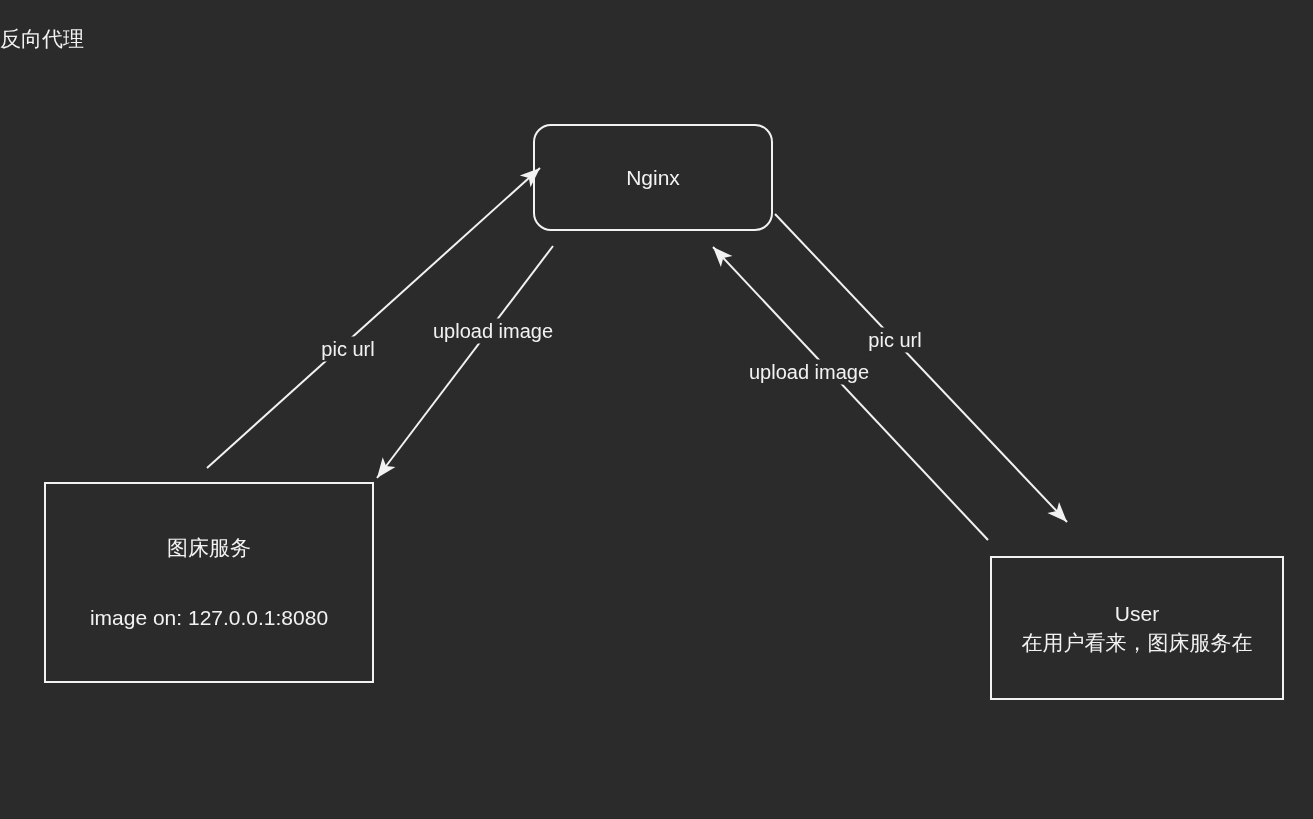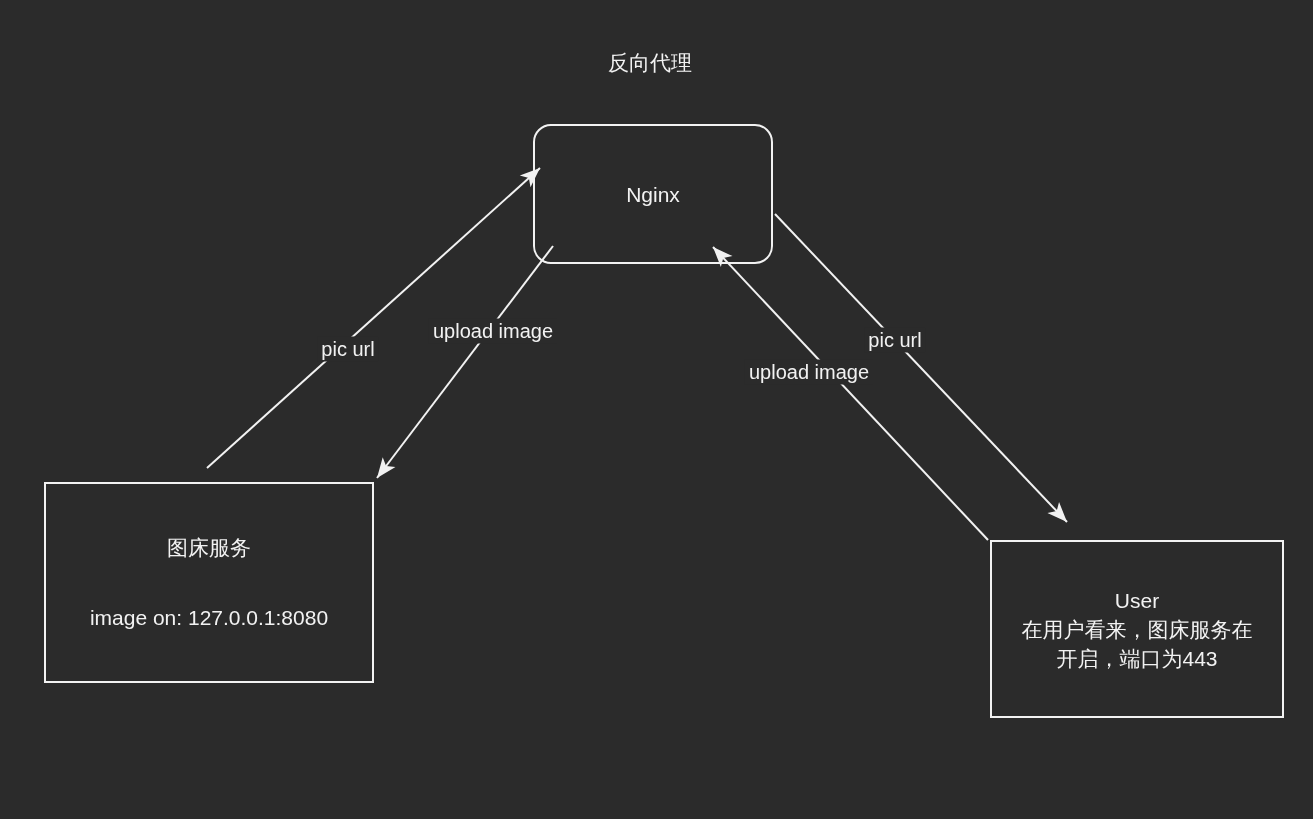--- a/index.html
+++ b/index.html
@@ -18,25 +18,23 @@
     height: 819px;
     background: var(--background);
     color: var(--text);
     overflow: hidden;
   }
   .title {
     position: absolute;
     left: 0;
     top: 23px;
     width: 1300px;
-    text-align: center;
     font-size: 21px;
     line-height: 32px;
     color: var(--text);
-    margin-top: 24px;
   }
   .edges {
     position: absolute;
     left: 0;
     top: 0;
   }
   .edge {
     stroke: var(--stroke);
     stroke-width: 2;
     fill: none;
@@ -52,35 +50,35 @@
     align-items: center;
     text-align: center;
     font-size: 21px;
     line-height: 29px;
     color: var(--text);
   }
   .node-nginx {
     left: 533px;
     top: 124px;
     width: 240px;
-    height: 140px;
+    height: 107px;
     border-radius: 18px;
   }
   .node-image-host {
     left: 44px;
     top: 482px;
     width: 330px;
     height: 201px;
     gap: 41px;
   }
   .node-user {
     left: 990px;
-    top: 540px;
+    top: 556px;
     width: 294px;
-    height: 178px;
+    height: 144px;
   }
   .edge-label {
     position: absolute;
     transform: translate(-50%, -50%);
     background: var(--background);
     padding: 1px 4px;
     font-size: 20px;
     white-space: nowrap;
     color: var(--text);
   }
@@ -115,21 +113,20 @@
   </div>
 
   <div class="node node-image-host">
     <div>图床服务</div>
     <div>image on: 127.0.0.1:8080</div>
   </div>
 
   <div class="node node-user">
     <div>User</div>
     <div>在用户看来，图床服务在</div>
-    <div>开启，端口为443</div>
   </div>
 
   <span class="edge-label edge-label-pic-url-left">pic url</span>
   <span class="edge-label edge-label-upload-left">upload image</span>
   <span class="edge-label edge-label-pic-url-right">pic url</span>
   <span class="edge-label edge-label-upload-right">upload image</span>
 
 </div>
 
 </body></html>

